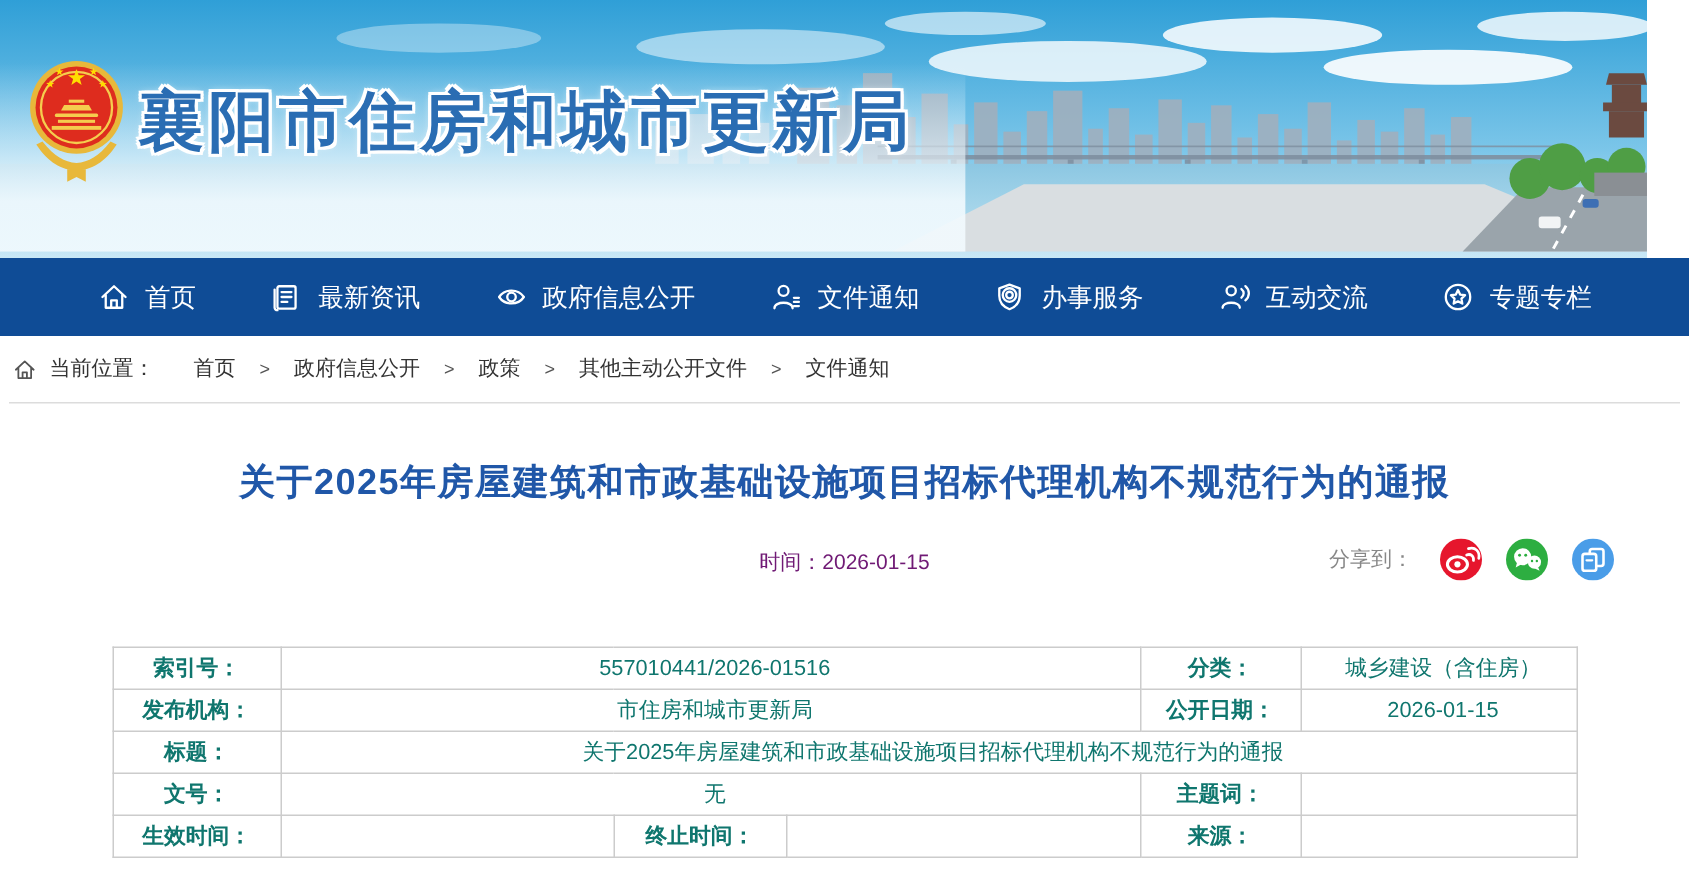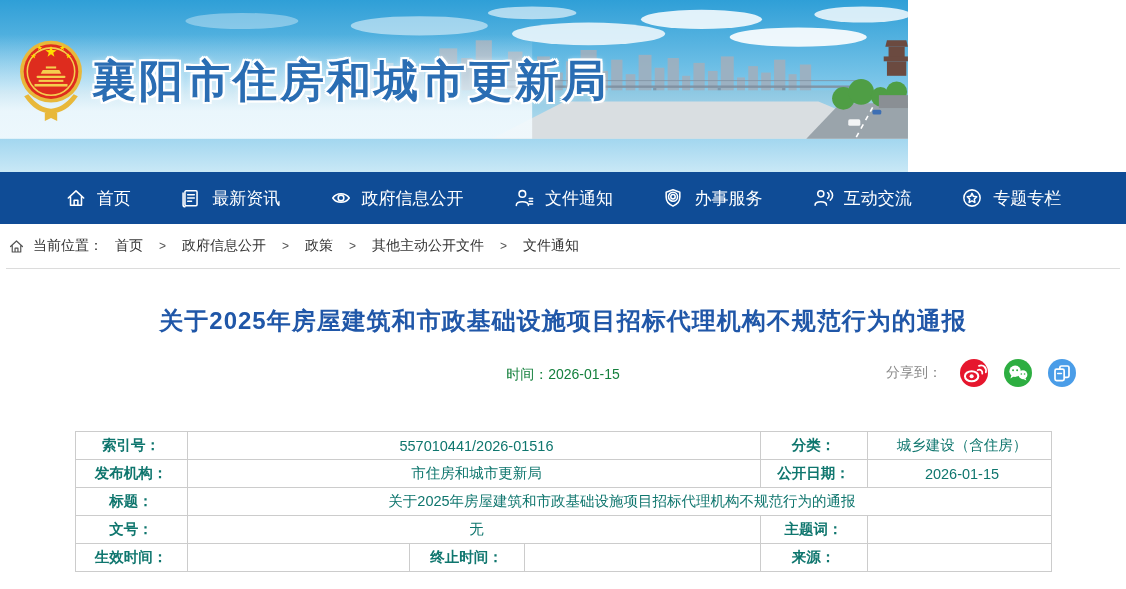--- a/index.html
+++ b/index.html
@@ -1,20 +1,20 @@
 <!DOCTYPE html>
 <html><head>
 <meta charset="utf-8">
 <style>
   * { margin:0; padding:0; box-sizing:border-box; }
   html,body { width:1126px; height:589px; background:#fff;
     font-family:"Liberation Sans","DejaVu Sans",sans-serif; overflow:hidden; }
 
   
-  .banner { position:relative; width:908px; height:172px; overflow:hidden;
+  .banner { position:relative; width:1098px; height:172px; overflow:hidden;
     background:linear-gradient(180deg,#2f9fd7 0%,#6fc0e6 55%,#c9e8f6 100%); }
   .banner-scene { position:absolute; inset:0; display:block; }
   .emblem { position:absolute; left:18px; top:34px; width:66px; height:102px; }
   .site-title { position:absolute; left:92px; top:52px; font-size:44px; font-weight:bold;
     color:#2a6db3; letter-spacing:3px; white-space:nowrap;
     text-shadow:-2px 0 0 #fff,2px 0 0 #fff,0 -2px 0 #fff,0 2px 0 #fff,
       -2px -2px 0 #fff,2px -2px 0 #fff,-2px 2px 0 #fff,2px 2px 0 #fff,0 0 6px #ffffffcc; }
 
   
   .nav { width:1126px; height:52px; background:#0f4c96; display:flex;
@@ -23,29 +23,29 @@
     cursor:pointer; height:100%; }
   .nav-item svg { width:22px; height:22px; stroke:#fff; fill:none;
     stroke-width:1.4; stroke-linecap:round; stroke-linejoin:round; }
 
   
   .breadcrumb { width:1126px; height:44px; background:#fff; display:flex;
     align-items:center; padding-left:8px; font-size:14px; color:#333; }
   .breadcrumb svg { width:17px; height:17px; stroke:#555; fill:none;
     stroke-width:1.4; stroke-linecap:round; stroke-linejoin:round; margin-right:8px; }
   .crumb { color:#333; cursor:pointer; }
-  .crumb-label { margin-right:12px; }
+  .crumb-label { margin-right:26px; }
   .crumb-sep { margin:0 16px; color:#555; font-size:12px; }
   .divider { border-top:1px solid #dcdcdc; margin:0 6px; }
 
   
   .article-title { margin-top:36px; text-align:center; font-size:24px; font-weight:bold;
     color:#2057a8; letter-spacing:1px; }
   .meta-row { position:relative; margin-top:22px; height:30px; }
-  .meta-time { text-align:center; font-size:14px; color:#15803d; line-height:30px; }
+  .meta-time { text-align:center; font-size:14px; color:#701a75; line-height:30px; }
   .share { position:absolute; right:50px; top:0; display:flex; align-items:center; gap:16px; }
   .share-label { font-size:14px; color:#888; margin-right:2px; }
   .share-btn { width:28px; height:28px; border-radius:50%; cursor:pointer;
     display:flex; align-items:center; justify-content:center; }
   .share-btn svg { width:28px; height:28px; }
 
   
   .info-table { width:976px; margin:42px auto 0; border-collapse:collapse;
     table-layout:fixed; font-size:14.5px; color:#0f766e; }
   .info-table td { border:1px solid #ccc; height:28px; padding:2px 6px; overflow:hidden;

